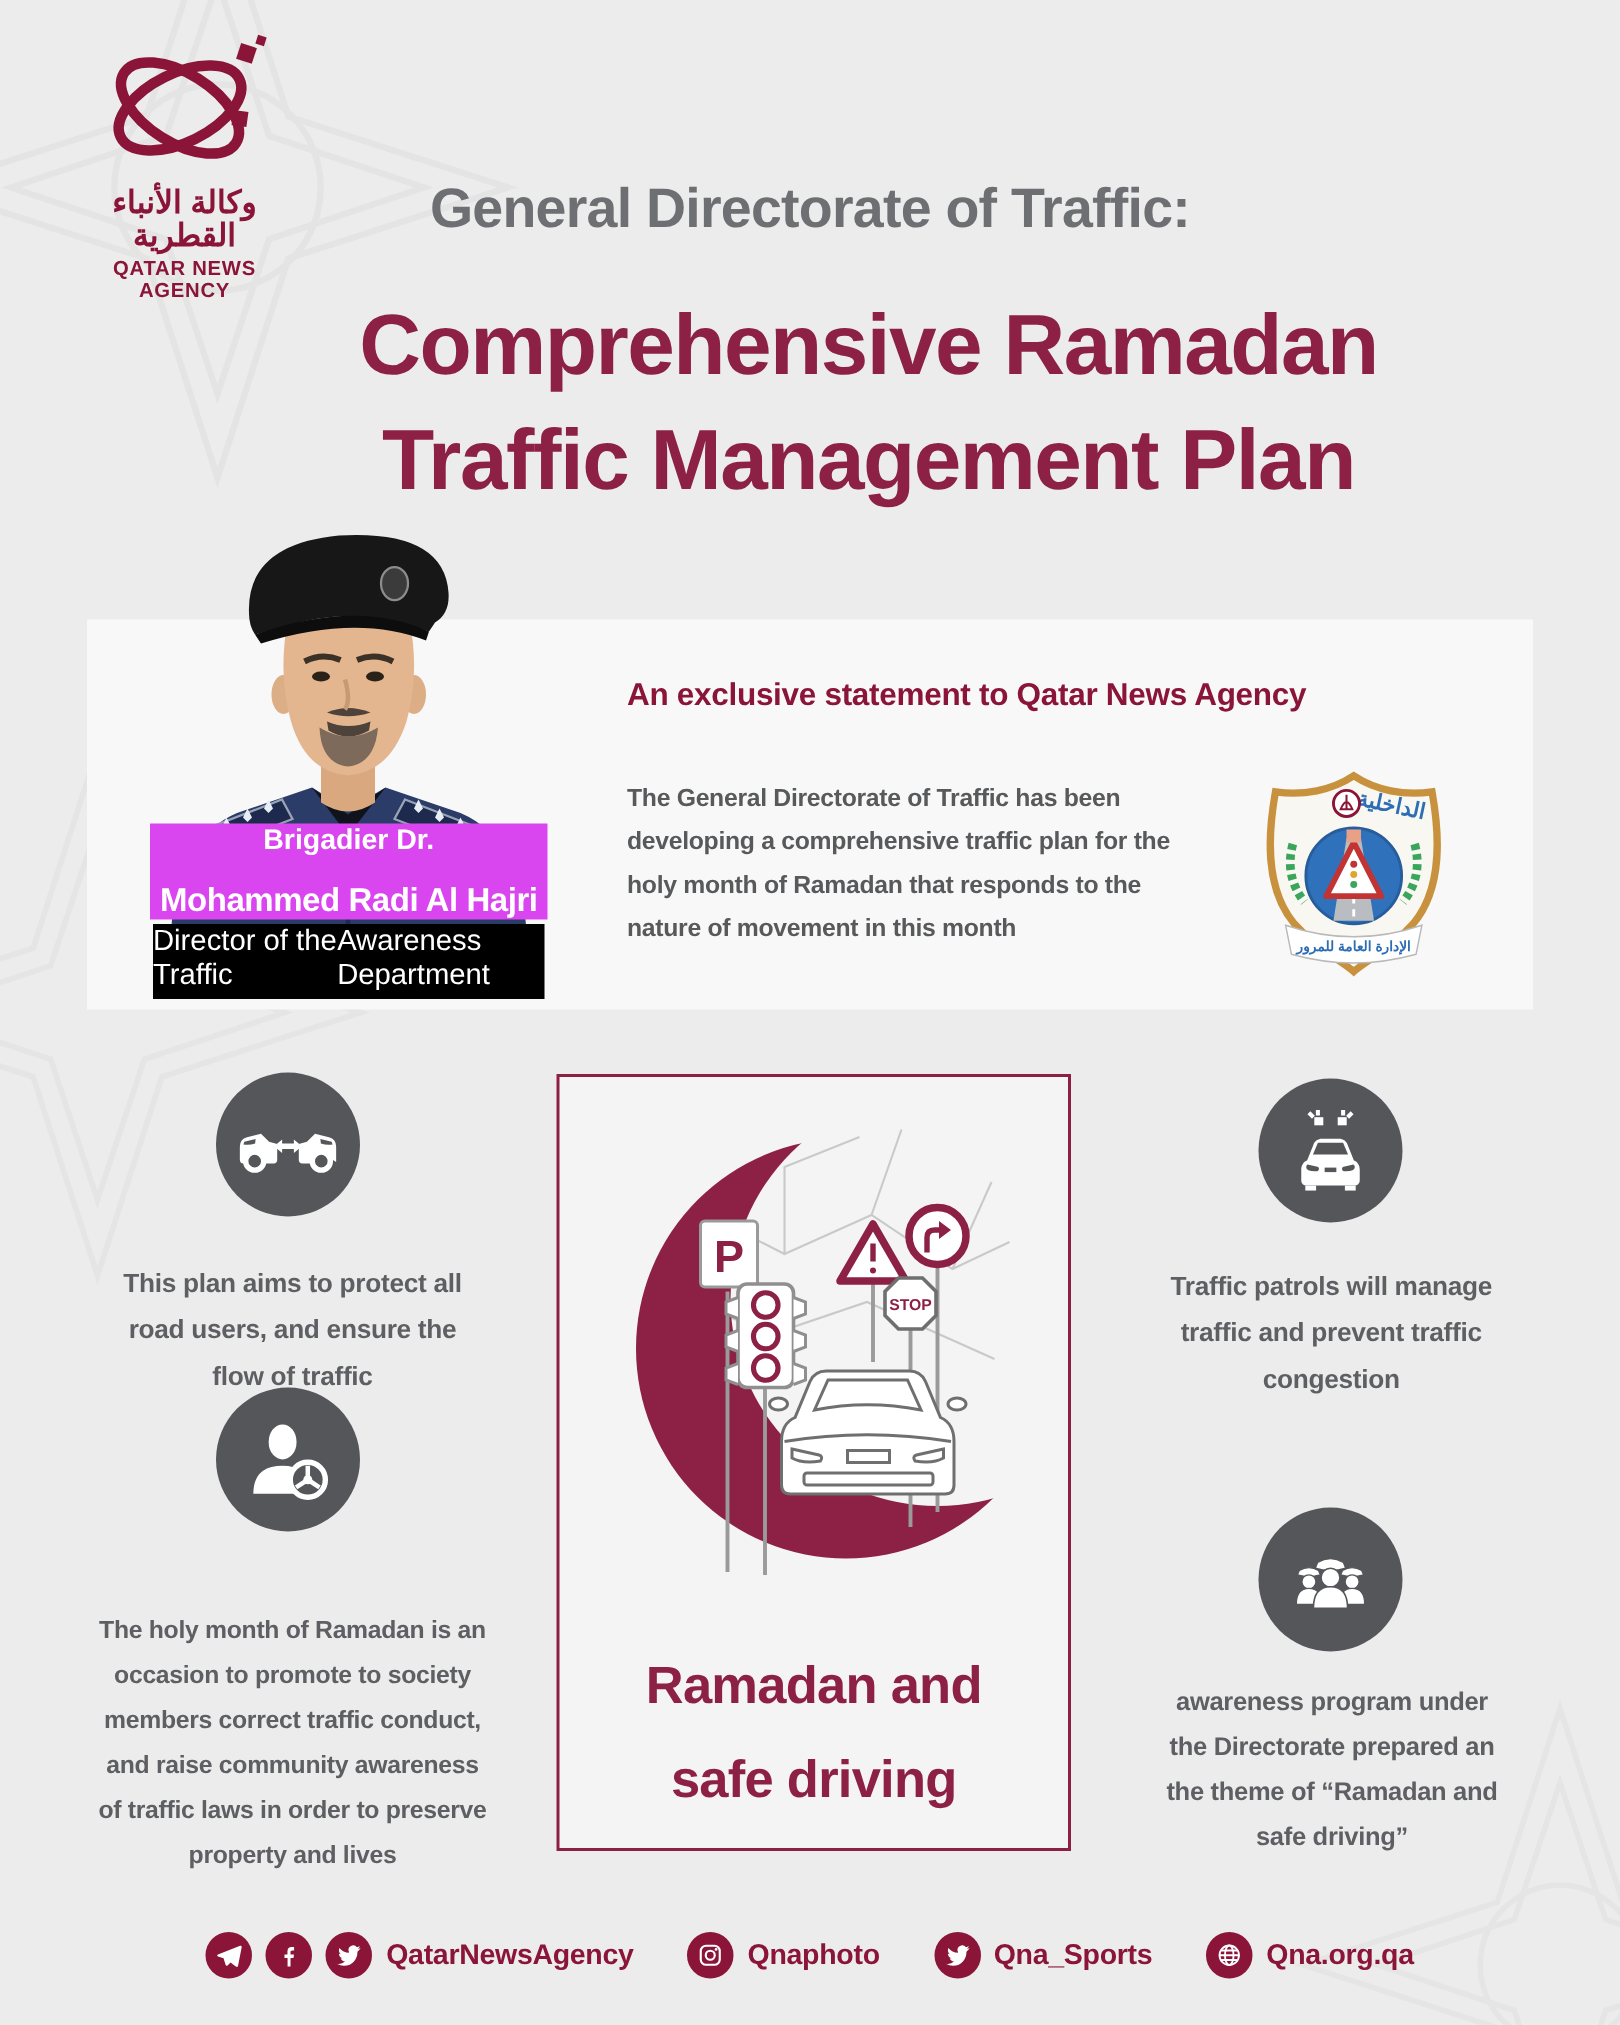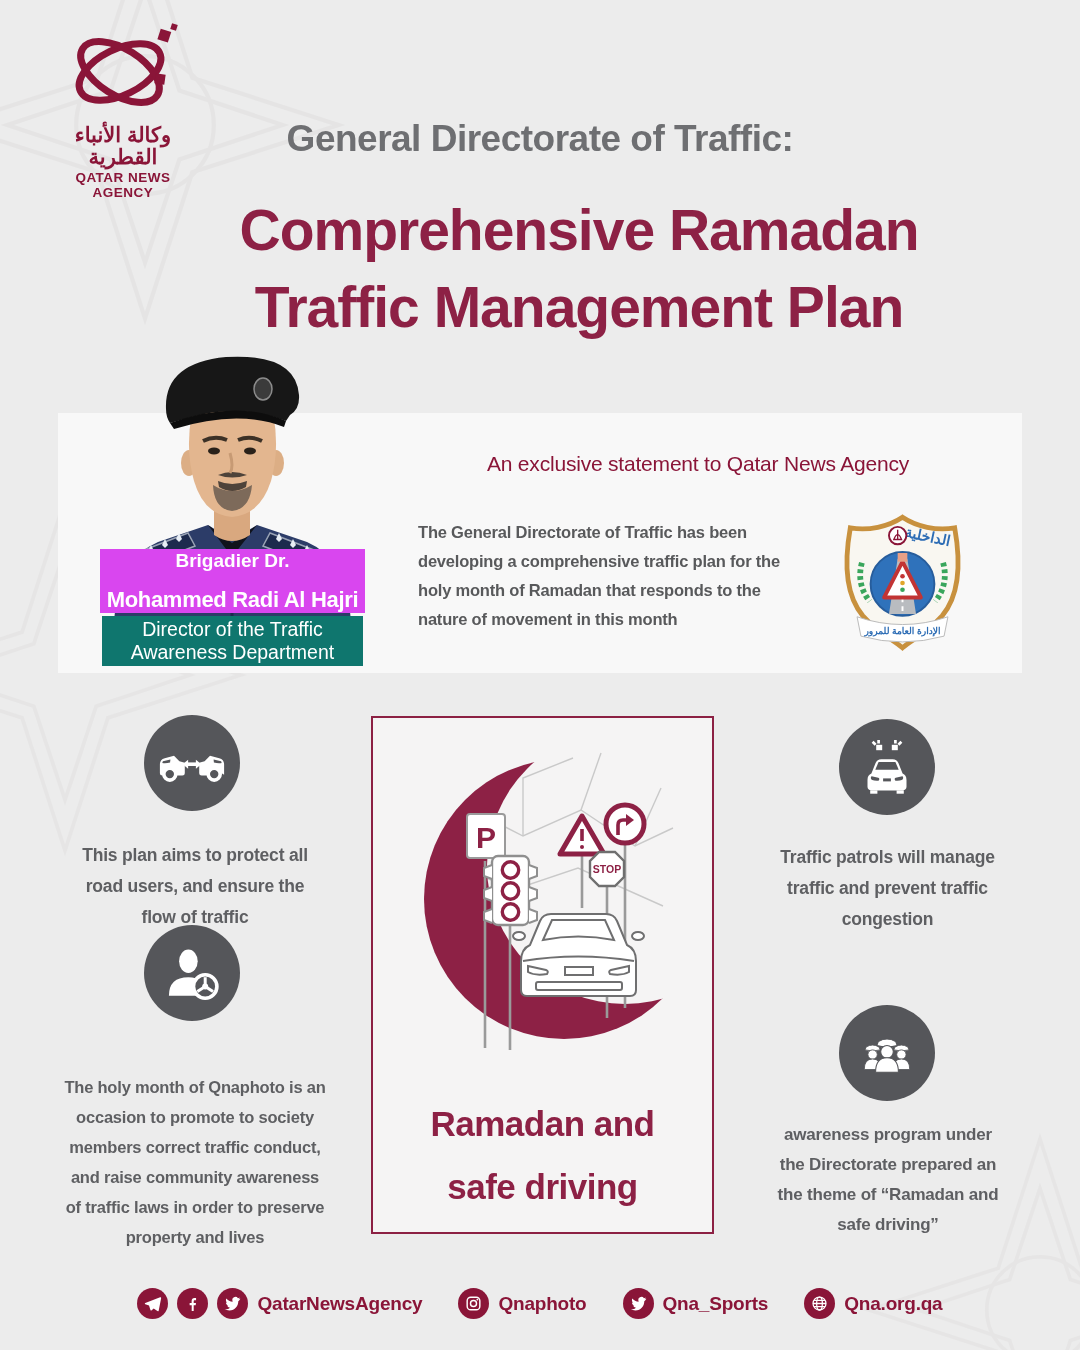--- a/index.html
+++ b/index.html
@@ -14,24 +14,24 @@
           font-size:37px;font-weight:bold;letter-spacing:-.5px;}
   .main-title{position:absolute;left:0;top:192px;width:1080px;text-align:center;color:#8d2145;
           font-size:57px;font-weight:bold;letter-spacing:-1px;line-height:77px;padding-left:39px;}
   
   .band{position:absolute;left:58px;top:413px;width:964px;height:260px;background:#f8f8f8;}
   .officer-photo{position:absolute;left:100px;top:345px;width:265px;height:276px;}
   .namebox{position:absolute;left:100px;top:549px;width:265px;height:64px;background:#d946ef;
            color:#fff;text-align:center;display:flex;flex-direction:column;justify-content:center;gap:15px;}
   .namebox .rank{font-size:19px;font-weight:bold;}
   .namebox .name{font-size:22px;font-weight:bold;letter-spacing:-.3px;}
-  .titlebox{position:absolute;left:102px;top:616px;width:261px;height:50px;background:#0f766e;
-           color:#fff;text-align:center;display:flex;flex-direction:column;justify-content:center;font-size:19.5px;line-height:23px;}
+  .titlebox{position:absolute;left:102px;top:616px;width:261px;height:50px;background:#000000;
+           color:#fff;display:flex;flex-direction:row;justify-content:center;font-size:19.5px;line-height:23px;}
   .stmt-heading{position:absolute;left:418px;top:452px;width:560px;color:#8a1538;
-           font-size:21px;font-weight:normal;letter-spacing:-.2px;text-align:center;}
+           font-size:21px;font-weight:bold;letter-spacing:-.2px;}
   .stmt-body{position:absolute;left:418px;top:518px;color:#58595b;font-size:16.5px;font-weight:bold;
            letter-spacing:-.2px;line-height:29px;white-space:nowrap;}
   .badge{position:absolute;left:830px;top:512px;width:145px;height:140px;}
   
   .pt-circle{position:absolute;width:96px;height:96px;border-radius:50%;background:#55565a;
            display:flex;align-items:center;justify-content:center;}
   .pt-text{position:absolute;color:#5e5f62;font-weight:bold;text-align:center;letter-spacing:-.2px;}
   .pt-text div{white-space:nowrap;}
   #pt0-text{left:30px;top:840px;width:330px;font-size:17.5px;line-height:31px;}
   #pt1-text{left:35px;top:1072px;width:320px;font-size:16.5px;line-height:30px;}
@@ -208,21 +208,21 @@
       <circle cx="16.4" cy="16.5" r="3.9" fill="#55565a" stroke="#fff" stroke-width="1.2"></circle>
       <circle cx="16.4" cy="16.5" r="1" fill="#fff"></circle>
       <g stroke="#fff" stroke-width="1">
         <line x1="16.4" y1="16.5" x2="16.4" y2="13.4"></line>
         <line x1="16.4" y1="16.5" x2="13.8" y2="18.2"></line>
         <line x1="16.4" y1="16.5" x2="19" y2="18.2"></line>
       </g>
     </svg>
   </div>
   <div class="pt-text" id="pt1-text">
-    <div>The holy month of Qnaphoto is an</div>
+    <div>The holy month of Ramadan is an</div>
     <div>occasion to promote to society</div>
     <div>members correct traffic conduct,</div>
     <div>and raise community awareness</div>
     <div>of traffic laws in order to preserve</div>
     <div>property and lives</div>
   </div>
 
   <div class="pt-circle" style="left:839px;top:719px">
     <svg width="72" height="72" viewBox="0 0 24 24">
       <g stroke="#fff" stroke-width=".9">

